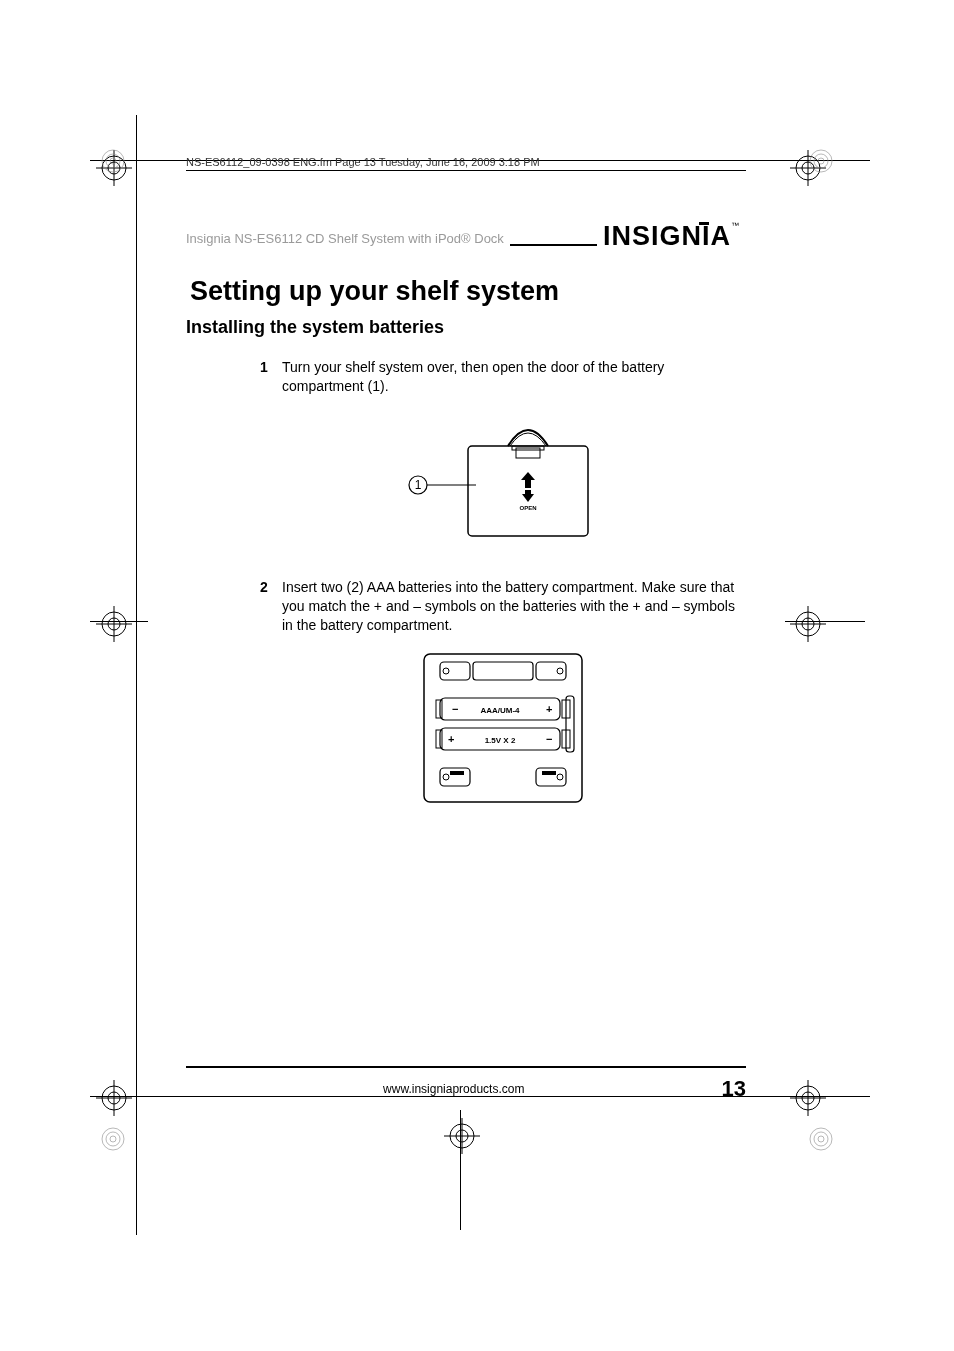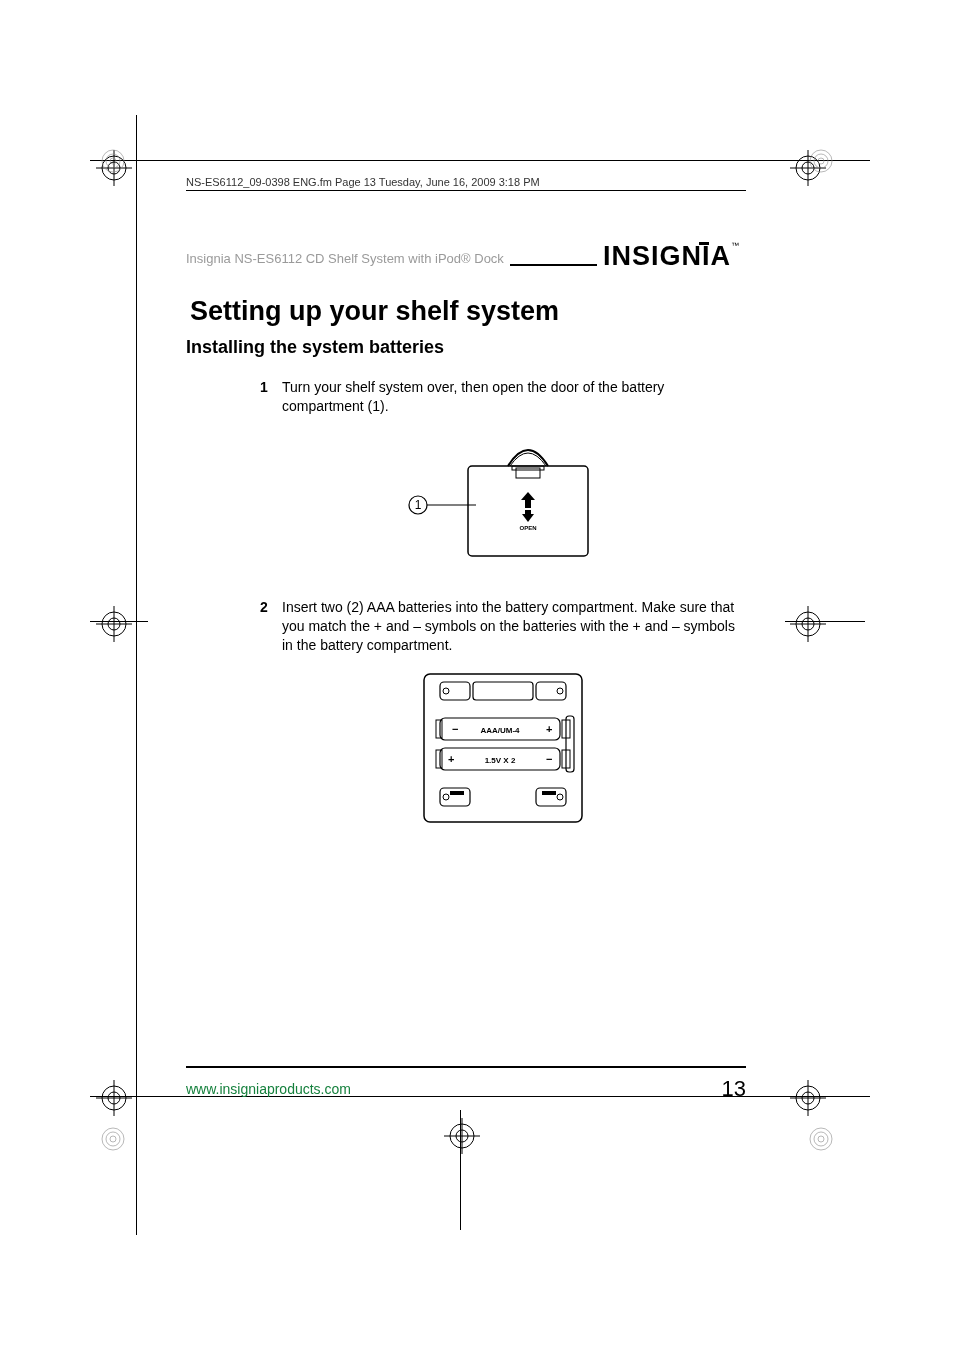--- a/index.html
+++ b/index.html
@@ -7,21 +7,21 @@
     width: 954px;
     height: 1351px;
     background: #fff;
     font-family: "Myriad Pro", "Segoe UI", Arial, sans-serif;
     color: #000;
     position: relative;
   }
   .page {
     position: absolute;
     left: 186px;
-    top: 176px;
+    top: 156px;
     width: 560px;
   }
   .slug {
     font-size: 11px;
     color: #333;
     border-bottom: 0.5px solid #000;
     padding-bottom: 2px;
     margin-bottom: 50px;
   }
   .running-head {
@@ -101,27 +101,27 @@
     width: 560px;
     top: 1066px;
     border-top: 2px solid #000;
     padding-top: 8px;
     display: flex;
     justify-content: space-between;
     align-items: center;
   }
   .footer-url {
     flex: 1;
-    text-align: left;
-    font-size: 14px;
-    color: #15803d;
+    text-align: center;
+    font-size: 12px;
+    color: #000000;
   }
   .footer-page {
     font-size: 22px;
-    font-weight: 400;
+    font-weight: 700;
   }
   
   .reg { position: absolute; }
   .reg svg { display: block; }
   .vline { position: absolute; width: 0; border-left: 0.5px solid #000; }
   .hline { position: absolute; height: 0; border-top: 0.5px solid #000; }
 </style>
 </head>
 <body>
 

